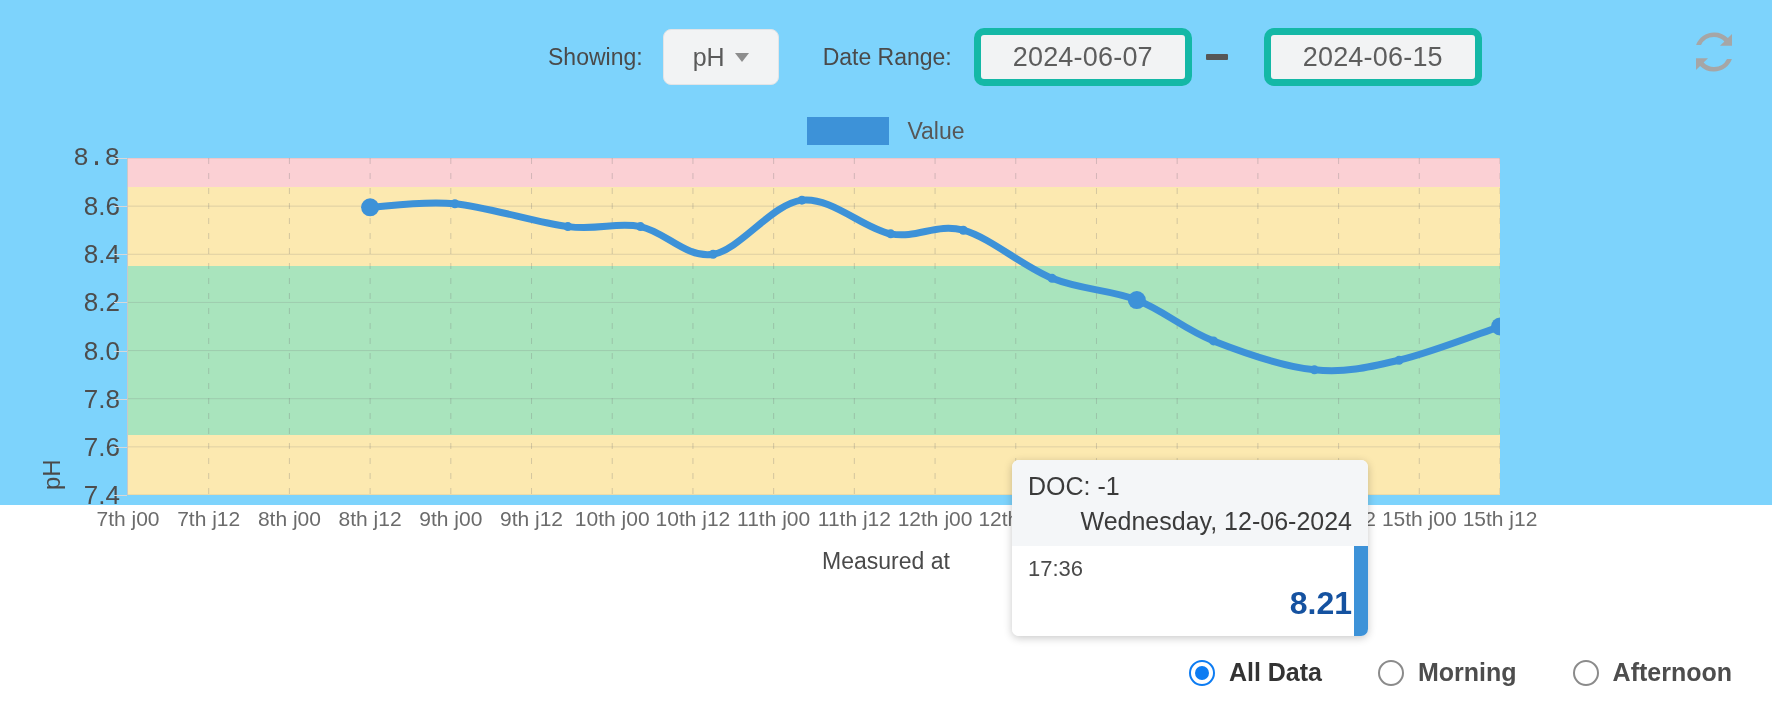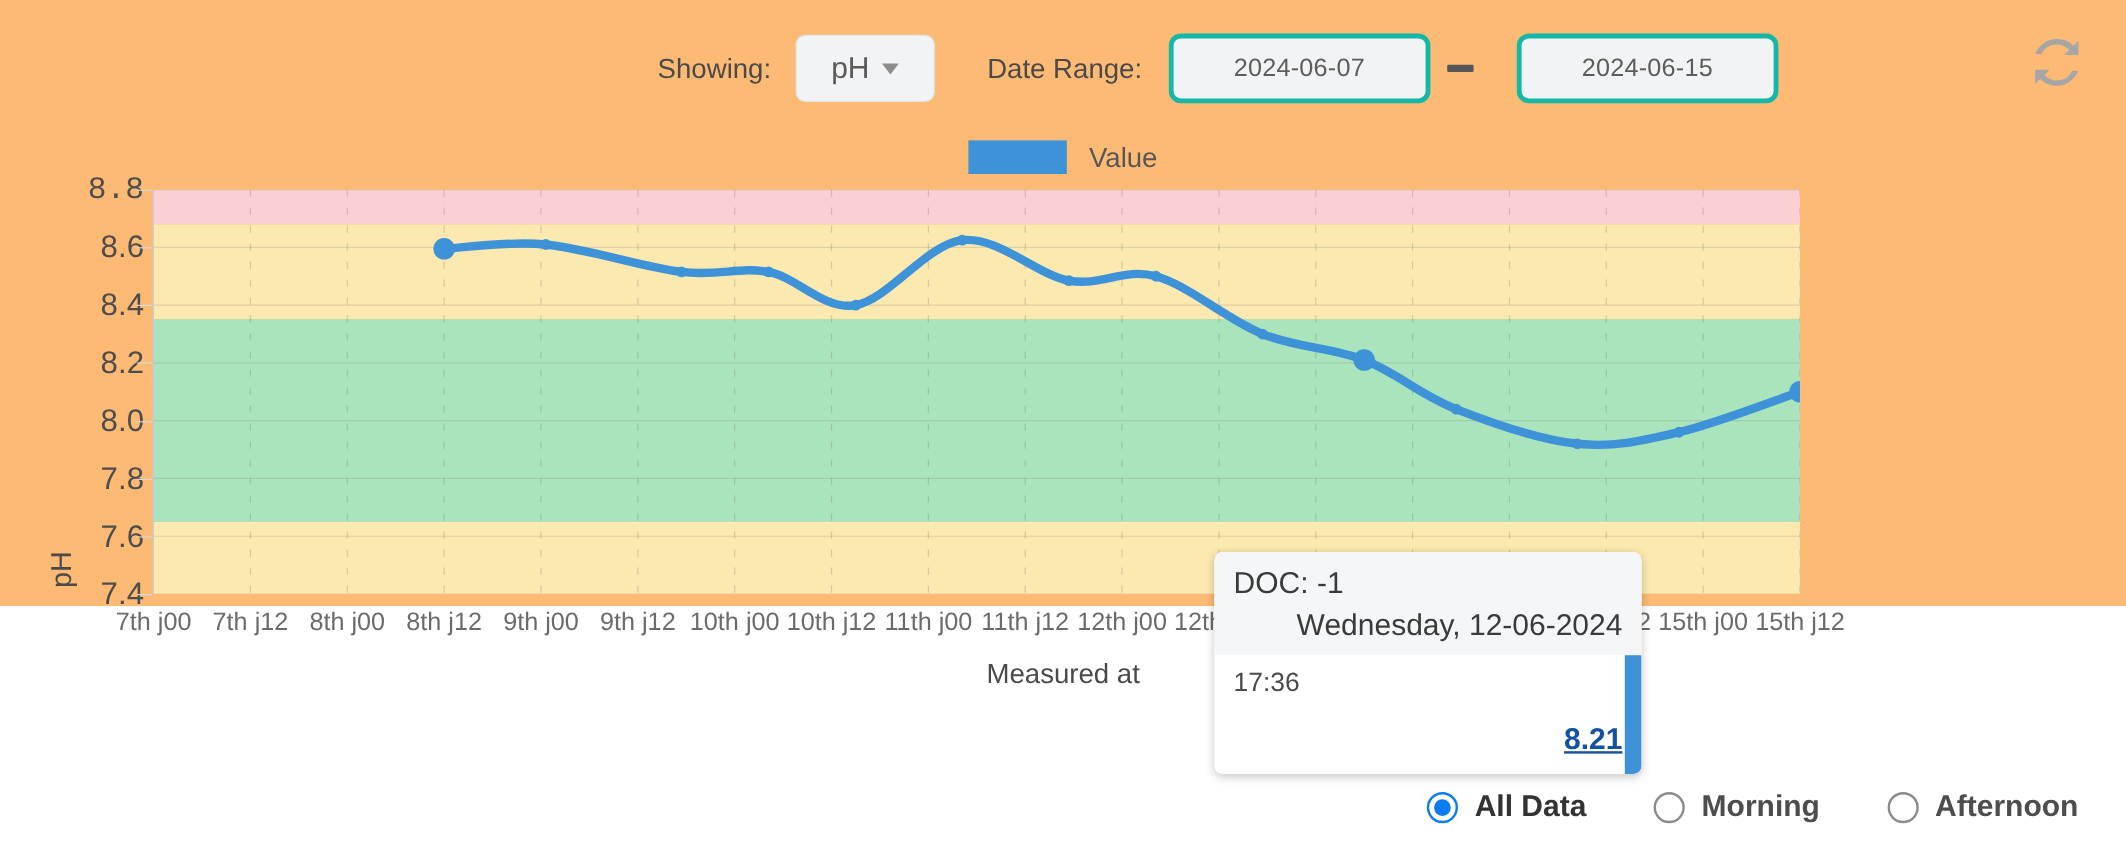--- a/index.html
+++ b/index.html
@@ -3,21 +3,21 @@
 <meta charset="utf-8">
 <style>
   * { box-sizing: border-box; margin: 0; padding: 0; }
   html, body {
     width: 1772px;
     height: 720px;
     background: #ffffff;
     font-family: "Liberation Sans", sans-serif;
     overflow: hidden;
   }
-  .app { position: relative; width: 1772px; height: 505px; background:#fdba74; }
+  .app { position: relative; width: 1772px; height: 505px; background:#7dd3fc; }
 
   
   .toolbar {
     position: absolute; left: 0; top: 0; width: 1772px; height: 108px;
   }
   .toolbar-center {
     position: absolute; left: 548px; top: 28px;
     display: flex; align-items: center; gap: 0px;
   }
   .tb-label {
@@ -37,23 +37,23 @@
     width: 0; height: 0;
     border-left: 7px solid transparent;
     border-right: 7px solid transparent;
     border-top: 9px solid #8d8d8d;
     display: inline-block;
   }
   .date-label { margin-left: 44px; }
   .date-box {
     margin-left: 22px;
     height: 58px; width: 218px;
-    background: #f2f3f4; border: 4px solid #14b8a6; border-radius: 10px;
+    background: #f2f3f4; border: 7px solid #14b8a6; border-radius: 10px;
     display: flex; align-items: center; justify-content: center;
-    font-size: 21px; color: #5d5d5d; letter-spacing: 0.2px;
+    font-size: 27px; color: #5d5d5d; letter-spacing: 0.2px;
     cursor: pointer;
   }
   .date-dash {
     margin: 0 14px; width: 22px; height: 6px; background: #565656; border-radius: 1px;
   }
   .refresh-btn {
     position: absolute; right: 32px; top: 26px;
     width: 52px; height: 52px; cursor: pointer;
     display: flex; align-items: center; justify-content: center;
   }
@@ -109,21 +109,21 @@
     z-index: 40;
   }
   .tt-head {
     background: #f4f6f8; padding: 12px 16px 10px 16px;
   }
   .tt-doc { font-size: 25px; color: #3b3b3b; }
   .tt-date { font-size: 25px; color: #3b3b3b; text-align: right; margin-top: 6px; }
   .tt-body { background: #ffffff; padding: 10px 16px 14px 16px; position: relative; }
   .tt-time { font-size: 22px; color: #4a4a4a; }
   .tt-value {
-    font-size: 25px; color: #1552a0; font-weight: bold; text-align: right; margin-top: 20px; text-decoration: underline;
+    font-size: 32px; color: #1552a0; font-weight: bold; text-align: right; margin-top: 3px;
   }
   .tt-bar {
     position: absolute; right: 0; top: 0; width: 14px; height: 100%;
     background: #3d92d8;
   }
 
   
   .radio-row {
     position: absolute; left: 0; top: 658px; width: 1772px;
     display: flex; align-items: center; justify-content: flex-end;

